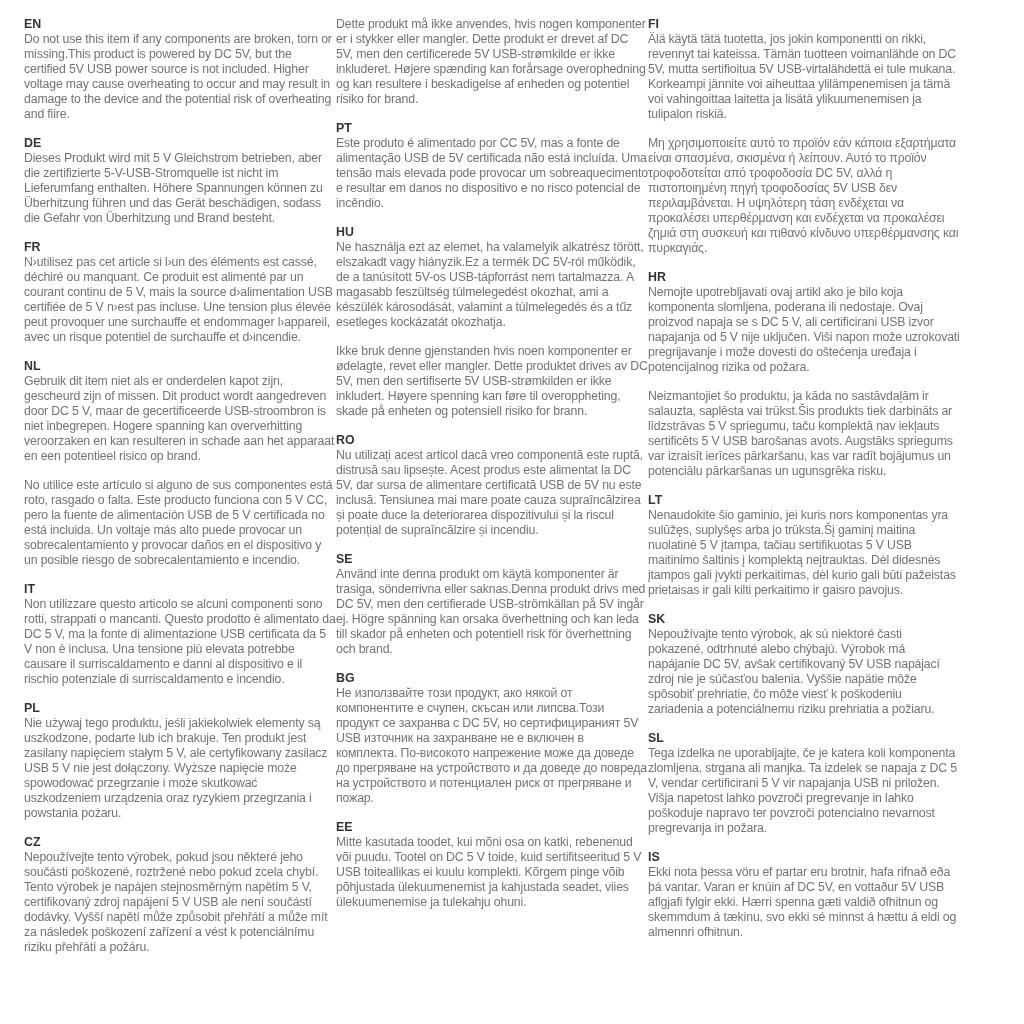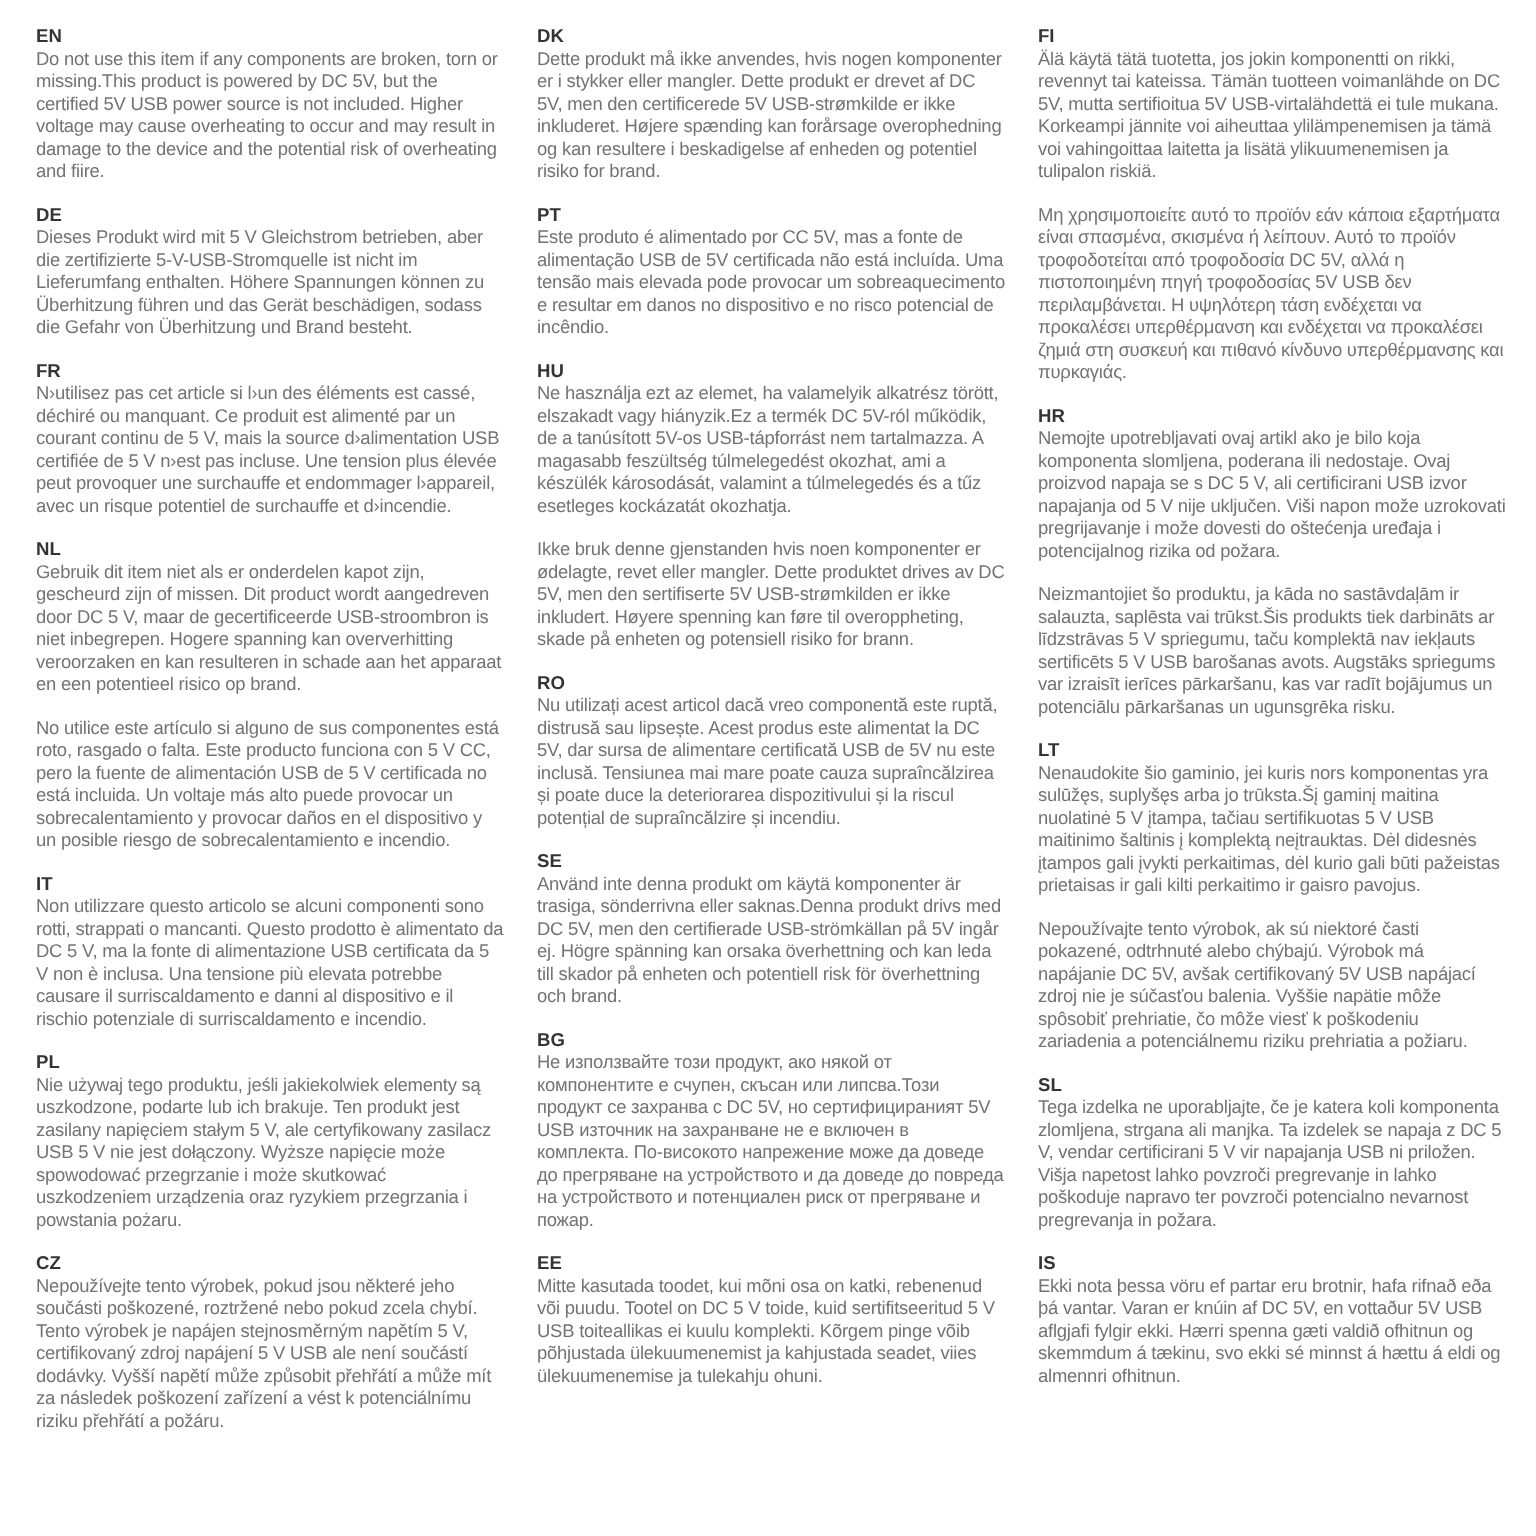--- a/index.html
+++ b/index.html
@@ -6,21 +6,20 @@
     margin: 0;
     padding: 0;
     background: #ffffff;
     width: 1024px;
     height: 1024px;
     overflow: hidden;
   }
   .page {
     box-sizing: border-box;
     display: flex;
-    gap: 22px;
     padding: 17px 24px 0 24px;
     width: 1024px;
     font-family: "Liberation Sans", "DejaVu Sans", sans-serif;
     color: #3f3f3f;
   }
   .col {
     flex: 0 0 312px;
     width: 312px;
   }
   .lang-section {
@@ -73,21 +72,20 @@
         <h2 class="lang-code">PL</h2>
         <p class="lang-text">Nie używaj tego produktu, jeśli jakiekolwiek elementy są uszkodzone, podarte lub ich brakuje. Ten produkt jest zasilany napięciem stałym 5 V, ale certyfikowany zasilacz USB 5 V nie jest dołączony. Wyższe napięcie może spowodować przegrzanie i może skutkować uszkodzeniem urządzenia oraz ryzykiem przegrzania i powstania pożaru.</p>
       </section>
       <section class="lang-section">
         <h2 class="lang-code">CZ</h2>
         <p class="lang-text">Nepoužívejte tento výrobek, pokud jsou některé jeho součásti poškozené, roztržené nebo pokud zcela chybí. Tento výrobek je napájen stejnosměrným napětím 5 V, certifikovaný zdroj napájení 5 V USB ale není součástí dodávky. Vyšší napětí může způsobit přehřátí a může mít za následek poškození zařízení a vést k potenciálnímu riziku přehřátí a požáru.</p>
       </section>
     </div>
     <div class="col">
       <section class="lang-section">
-        <h2 class="lang-code">DK</h2>
         <p class="lang-text">Dette produkt må ikke anvendes, hvis nogen komponenter er i stykker eller mangler. Dette produkt er drevet af DC 5V, men den certificerede 5V USB-strømkilde er ikke inkluderet. Højere spænding kan forårsage overophedning og kan resultere i beskadigelse af enheden og potentiel risiko for brand.</p>
       </section>
       <section class="lang-section">
         <h2 class="lang-code">PT</h2>
         <p class="lang-text">Este produto é alimentado por CC 5V, mas a fonte de alimentação USB de 5V certificada não está incluída. Uma tensão mais elevada pode provocar um sobreaquecimento e resultar em danos no dispositivo e no risco potencial de incêndio.</p>
       </section>
       <section class="lang-section">
         <h2 class="lang-code">HU</h2>
         <p class="lang-text">Ne használja ezt az elemet, ha valamelyik alkatrész törött, elszakadt vagy hiányzik.Ez a termék DC 5V-ról működik, de a tanúsított 5V-os USB-tápforrást nem tartalmazza. A magasabb feszültség túlmelegedést okozhat, ami a készülék károsodását, valamint a túlmelegedés és a tűz esetleges kockázatát okozhatja.</p>
       </section>
@@ -124,20 +122,21 @@
         <p class="lang-text">Nemojte upotrebljavati ovaj artikl ako je bilo koja komponenta slomljena, poderana ili nedostaje. Ovaj proizvod napaja se s DC 5 V, ali certificirani USB izvor napajanja od 5 V nije uključen. Viši napon može uzrokovati pregrijavanje i može dovesti do oštećenja uređaja i potencijalnog rizika od požara.</p>
       </section>
       <section class="lang-section">
         <p class="lang-text">Neizmantojiet šo produktu, ja kāda no sastāvdaļām ir salauzta, saplēsta vai trūkst.Šis produkts tiek darbināts ar līdzstrāvas 5 V spriegumu, taču komplektā nav iekļauts sertificēts 5 V USB barošanas avots. Augstāks spriegums var izraisīt ierīces pārkaršanu, kas var radīt bojājumus un potenciālu pārkaršanas un ugunsgrēka risku.</p>
       </section>
       <section class="lang-section">
         <h2 class="lang-code">LT</h2>
         <p class="lang-text">Nenaudokite šio gaminio, jei kuris nors komponentas yra sulūžęs, suplyšęs arba jo trūksta.Šį gaminį maitina nuolatinė 5 V įtampa, tačiau sertifikuotas 5 V USB maitinimo šaltinis į komplektą neįtrauktas. Dėl didesnės įtampos gali įvykti perkaitimas, dėl kurio gali būti pažeistas prietaisas ir gali kilti perkaitimo ir gaisro pavojus.</p>
       </section>
       <section class="lang-section">
+        <h2 class="lang-code">SK</h2>
         <p class="lang-text">Nepoužívajte tento výrobok, ak sú niektoré časti pokazené, odtrhnuté alebo chýbajú. Výrobok má napájanie DC 5V, avšak certifikovaný 5V USB napájací zdroj nie je súčasťou balenia. Vyššie napätie môže spôsobiť prehriatie, čo môže viesť k poškodeniu zariadenia a potenciálnemu riziku prehriatia a požiaru.</p>
       </section>
       <section class="lang-section">
         <h2 class="lang-code">SL</h2>
         <p class="lang-text">Tega izdelka ne uporabljajte, če je katera koli komponenta zlomljena, strgana ali manjka. Ta izdelek se napaja z DC 5 V, vendar certificirani 5 V vir napajanja USB ni priložen. Višja napetost lahko povzroči pregrevanje in lahko poškoduje napravo ter povzroči potencialno nevarnost pregrevanja in požara.</p>
       </section>
       <section class="lang-section">
         <h2 class="lang-code">IS</h2>
         <p class="lang-text">Ekki nota þessa vöru ef partar eru brotnir, hafa rifnað eða þá vantar. Varan er knúin af DC 5V, en vottaður 5V USB aflgjafi fylgir ekki. Hærri spenna gæti valdið ofhitnun og skemmdum á tækinu, svo ekki sé minnst á hættu á eldi og almennri ofhitnun.</p>
       </section>

